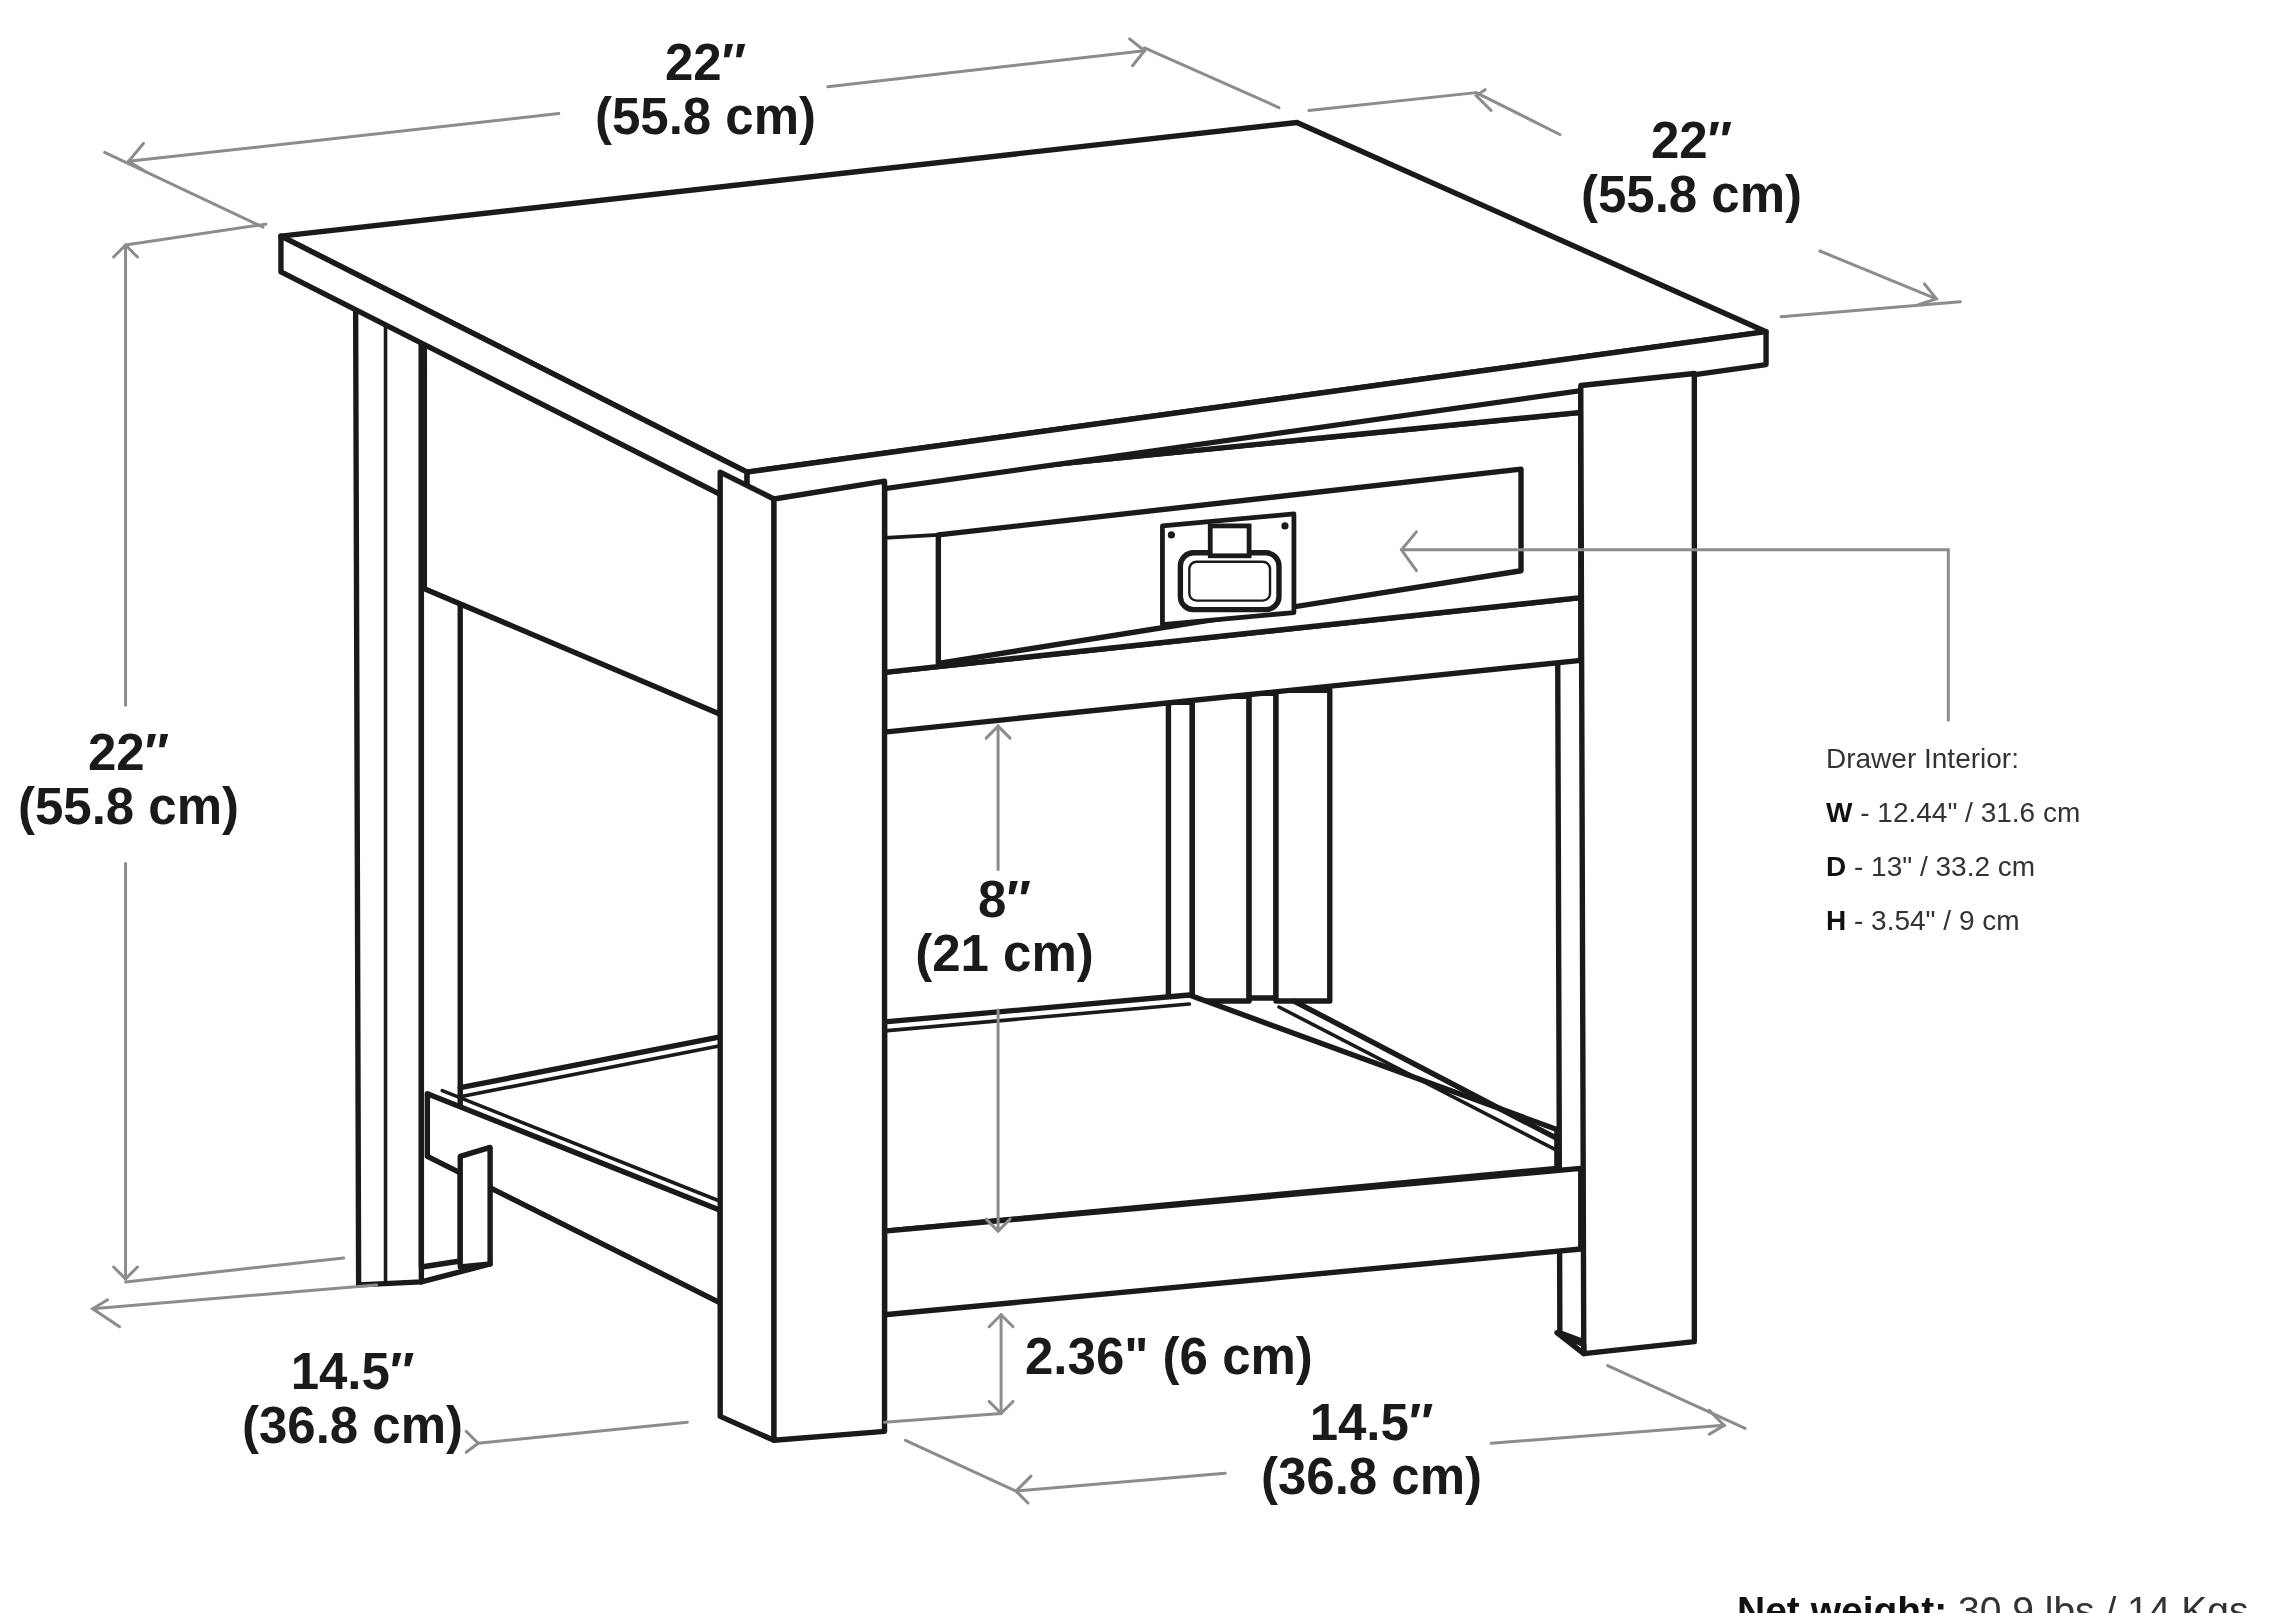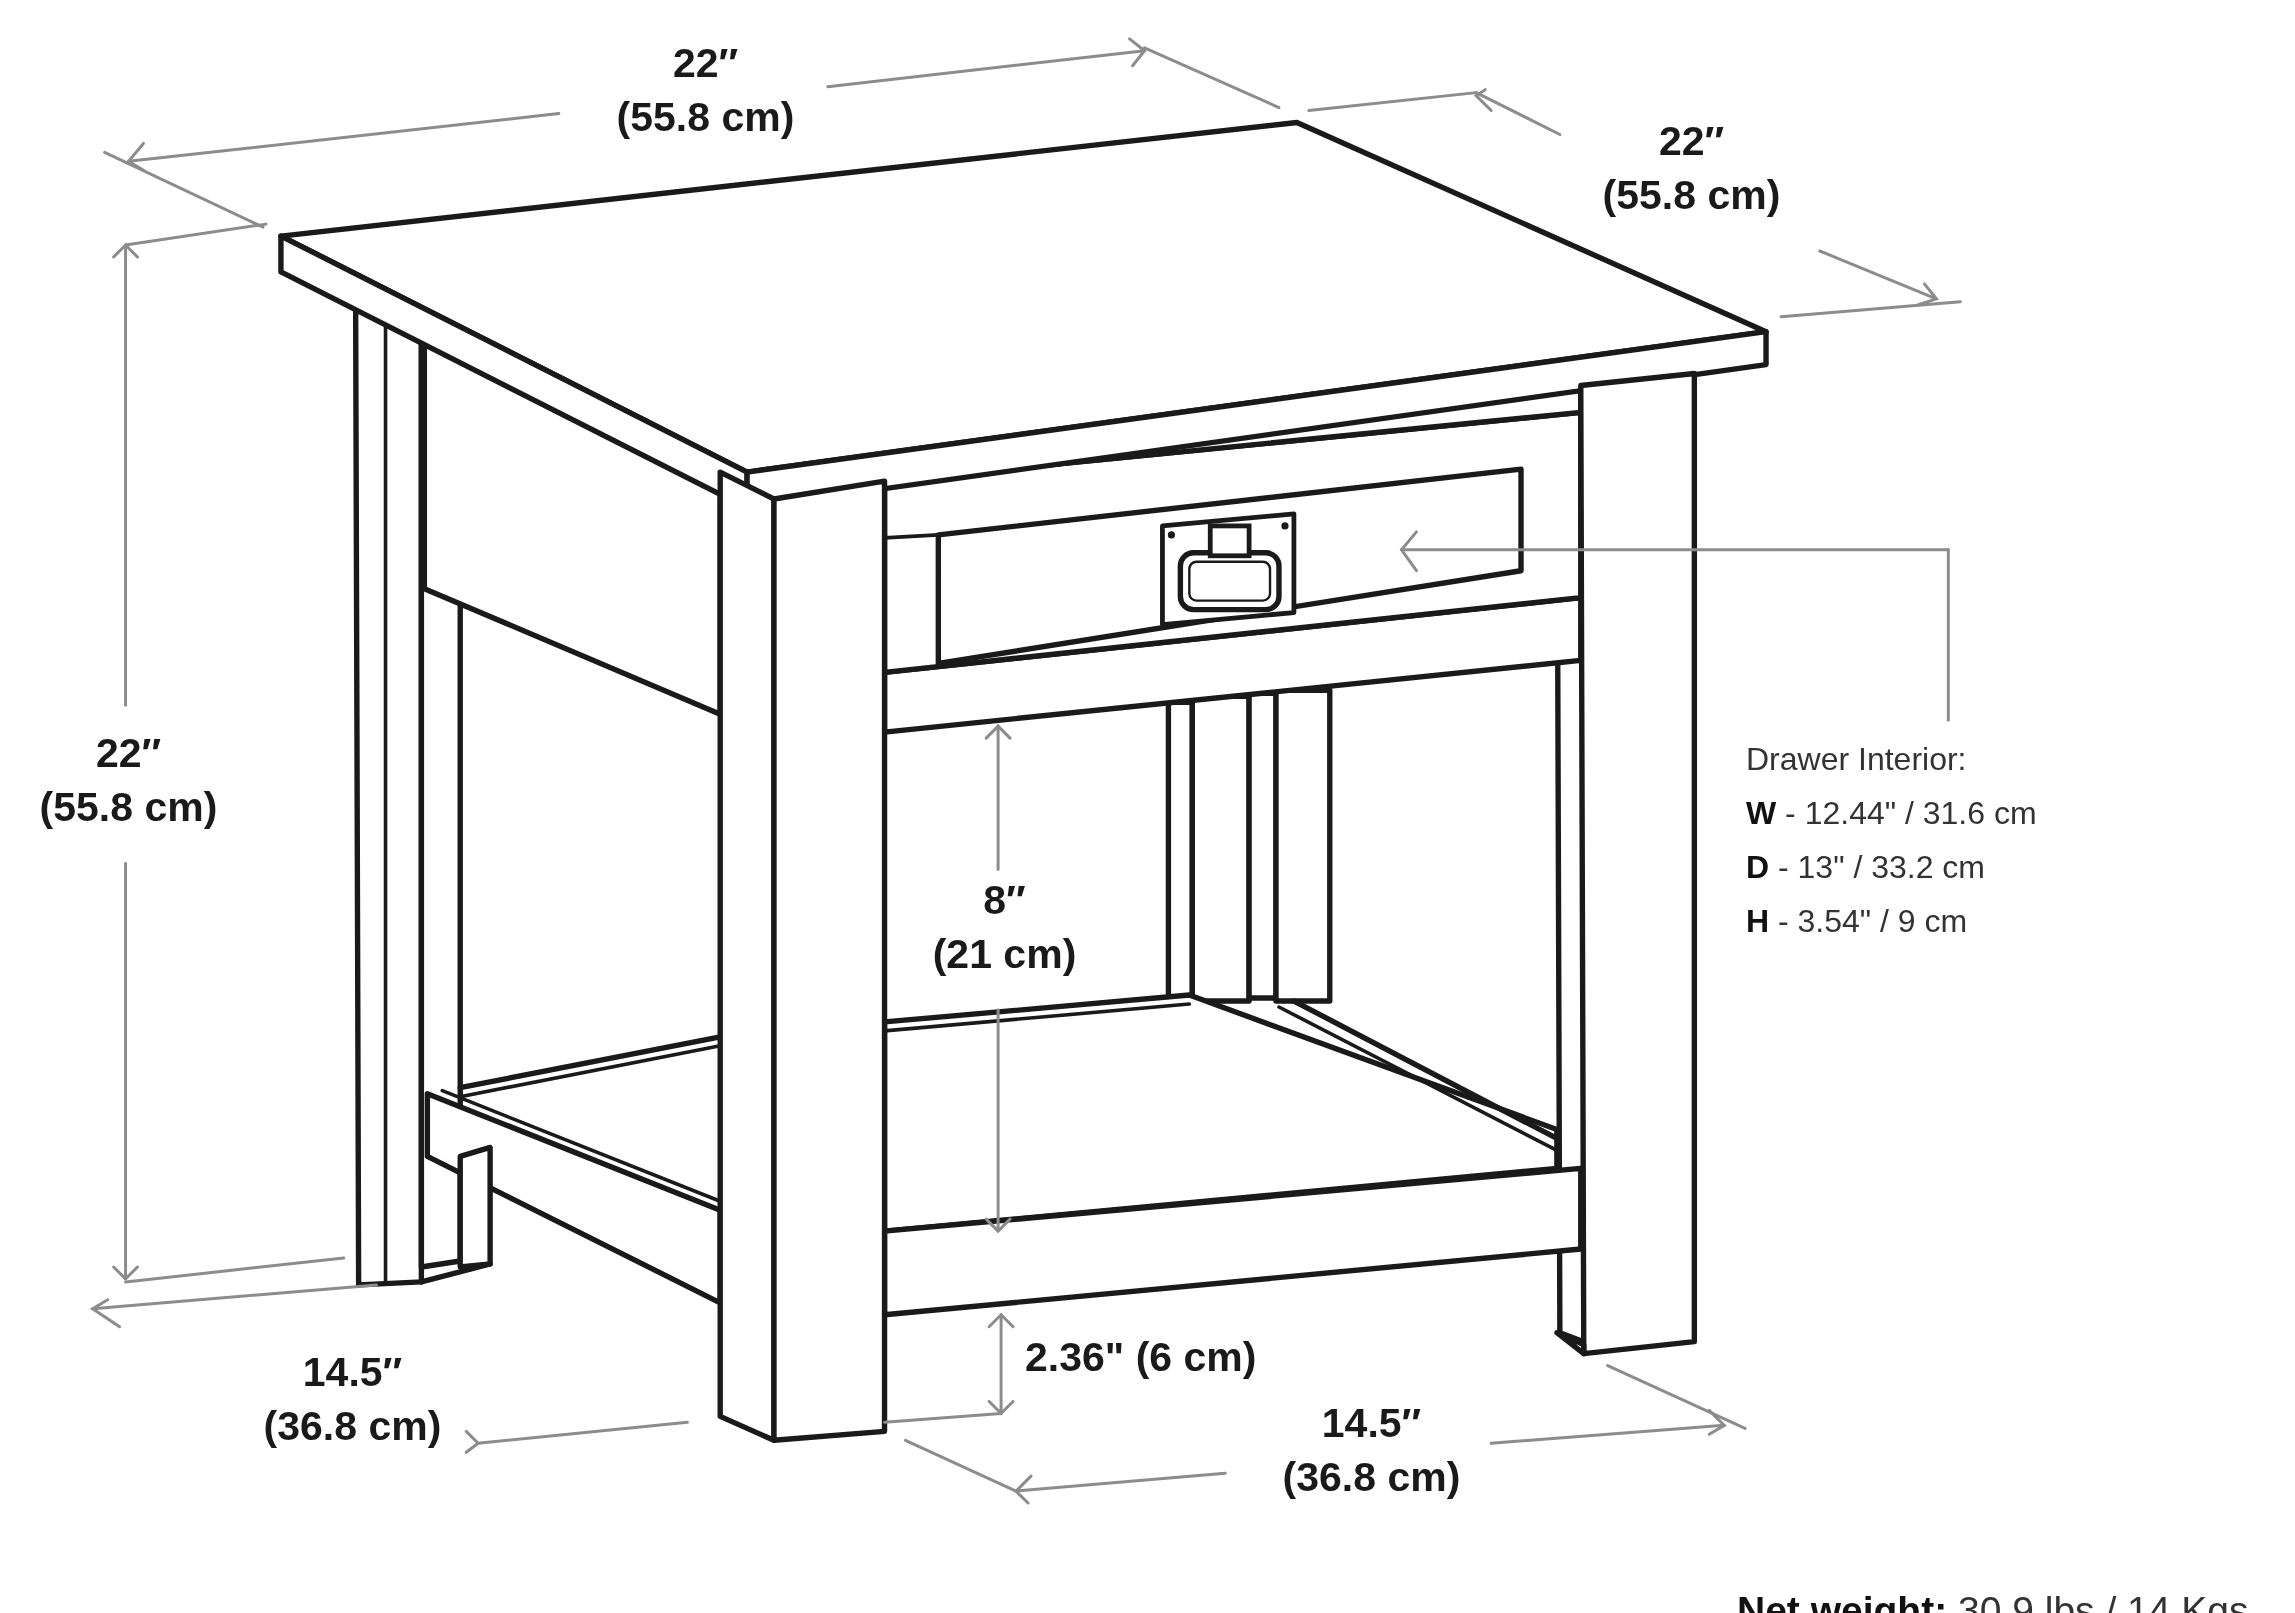--- a/index.html
+++ b/index.html
@@ -3,23 +3,23 @@
   <meta charset="utf-8">
   <style>
     html, body { margin:0; padding:0; background:#ffffff; }
     body { width:2295px; height:1613px; position:relative; overflow:hidden;
            font-family:"Liberation Sans", "DejaVu Sans", sans-serif; color:#1a1a1a; }
     svg.drawing { position:absolute; left:0; top:0; }
     .outline { fill:#ffffff; stroke:#1a1a1a; stroke-width:9; stroke-linejoin:round; stroke-linecap:round; }
     .line { fill:none; stroke:#1a1a1a; stroke-width:9; stroke-linecap:round; }
     .thin { fill:none; stroke:#1a1a1a; stroke-width:6; stroke-linecap:round; }
     .dim { fill:none; stroke:#8c8c8c; stroke-width:5; stroke-linecap:round; }
-    .lbl { position:absolute; text-align:center; font-weight:bold; font-size:41px; line-height:54px; color:#1a1a1a; white-space:nowrap; }
+    .lbl { position:absolute; text-align:center; font-weight:bold; font-size:51px; line-height:54px; color:#1a1a1a; white-space:nowrap; }
     .lbl span { display:block; }
-    .drawer-info { position:absolute; left:1746px; top:732px; font-size:32px; line-height:54px; color:#333; white-space:nowrap; }
+    .drawer-info { position:absolute; left:1826px; top:732px; font-size:28px; line-height:54px; color:#333; white-space:nowrap; }
     .drawer-info .row b { color:#111; font-weight:bold; }
     .weight { position:absolute; left:1737px; top:1545px; font-size:39px; color:#333; white-space:nowrap;margin-top:44px; }
     .weight b { color:#111; }
   </style>
 </head>
 <body>
 
 <svg class="drawing" width="2295" height="1613" viewBox="0 0 3840 2699">
 
   <g>

